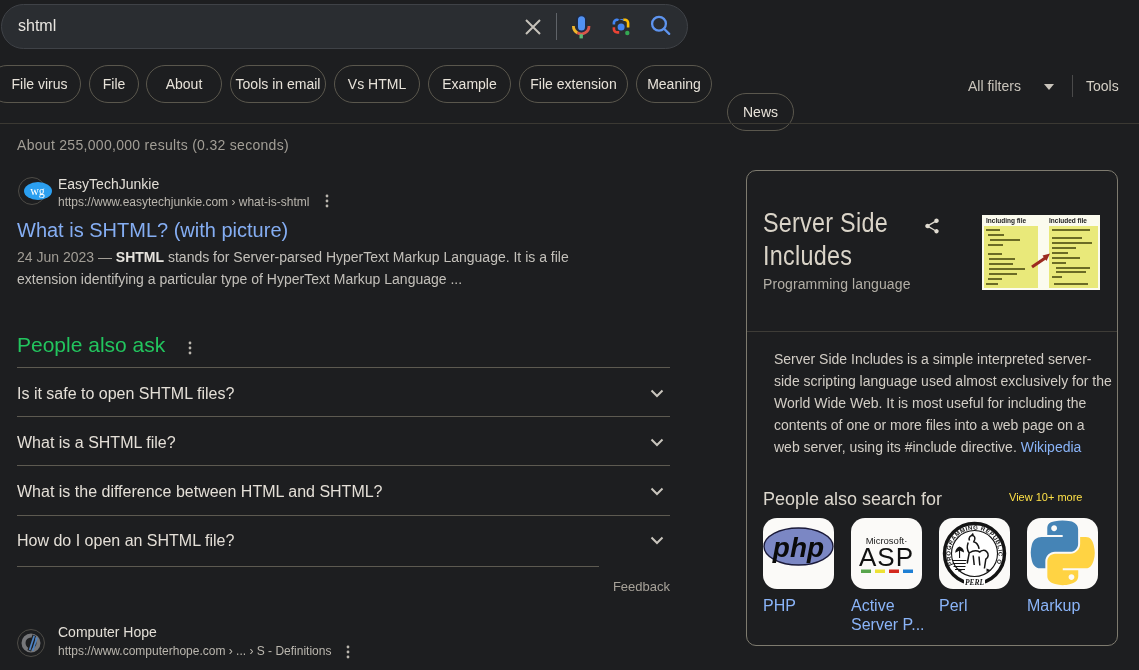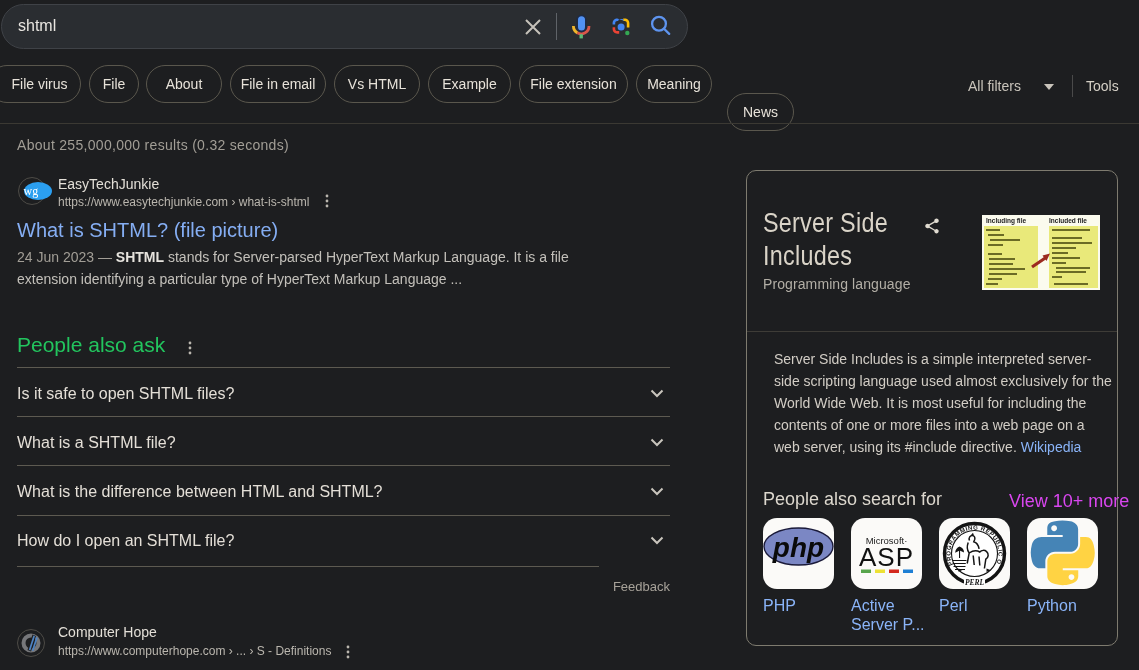--- a/index.html
+++ b/index.html
@@ -64,48 +64,48 @@
 </svg>
 
 <svg class="abs" width="26" height="26" style="left:648px;top:12px" viewBox="0 0 26 26">
   <circle cx="11" cy="11.7" r="6.9" fill="none" stroke="#5e94ef" stroke-width="2.3"></circle>
   <path d="M16 16.7 L21.2 21.9" stroke="#5e94ef" stroke-width="2.3" stroke-linecap="round"></path>
 </svg>
 
 <div class="abs chip" style="left:-12px;width:93px;padding-left:10px;">File virus</div>
 <div class="abs chip" style="left:89px;width:50px;">File</div>
 <div class="abs chip" style="left:146px;width:76px;">About</div>
-<div class="abs chip" style="left:230px;width:96px;">File in email</div>
+<div class="abs chip" style="left:230px;width:96px;">Tools in email</div>
 <div class="abs chip" style="left:334px;width:86px;">Vs HTML</div>
 <div class="abs chip" style="left:428px;width:83px;">Example</div>
 <div class="abs chip" style="left:519px;width:109px;">File extension</div>
 <div class="abs chip" style="left:636px;width:76px;">Meaning</div>
 <div class="abs chip" style="left:727px;width:67px;margin-top:28px;">News</div>
 
 <div class="abs" style="left:968px;top:78px;font-size:14px;color:#c9c4bb">All filters</div>
 <svg class="abs" width="10" height="6" style="left:1044px;top:84px">
     <path d="M0 0 L10 0 L5 6 Z" fill="#c9c4bb"></path>
   </svg>
 <div class="abs" style="left:1072px;top:75px;width:1px;height:22px;background:#4a4a4a"></div>
 <div class="abs" style="left:1086px;top:78px;font-size:14px;color:#d5d0c6">Tools</div>
 
 <div class="abs" style="left:0;top:123px;width:1139px;height:1px;background:#3b3933"></div>
 
 <div class="abs gray" style="left:17px;top:137px;font-size:14px;letter-spacing:.3px">About 255,000,000 results (0.32 seconds)</div>
 
 <div class="abs" style="left:18px;top:177px;width:28px;height:28px;border:1px solid #4d4b46;border-radius:50%;"></div>
-<div class="abs" style="left:23.5px;top:181.5px;width:28px;height:18px;border-radius:50%;background:#2b9ff0;color:#fff;font-family:'Liberation Serif',serif;font-size:12px;line-height:19px;">wg</div>
+<div class="abs" style="left:23.5px;top:181.5px;width:28px;height:18px;border-radius:50%;background:#2b9ff0;color:#fff;font-family:'Liberation Serif',serif;font-size:12px;text-align:center;line-height:19px;">wg</div>
 <div class="abs site" style="left:58px;top:176px">EasyTechJunkie</div>
 <div class="abs url" style="left:58px;top:195px">https://www.easytechjunkie.com › what-is-shtml</div>
 <svg class="abs" width="16" height="16" style="left:319px;top:193px" viewBox="0 0 16 16">
   <circle cx="8" cy="3" r="1.4" fill="#bab6ae"></circle>
     <circle cx="8" cy="8" r="1.4" fill="#bab6ae"></circle>
     <circle cx="8" cy="13" r="1.4" fill="#bab6ae"></circle>
 </svg>
-<div class="abs rtitle" style="left:17px;top:219px">What is SHTML? (file picture)</div>
+<div class="abs rtitle" style="left:17px;top:219px">What is SHTML? (with picture)</div>
 <div class="abs snip" style="left:17px;top:246px;width:575px"><span class="gray">24 Jun 2023 — </span><b style="color:#e6e3dd">SHTML</b> stands for Server-parsed HyperText Markup Language. It is a file extension identifying a particular type of HyperText Markup Language ...</div>
 
 <div class="abs paah" style="left:17px;top:333px">People also ask</div>
 <svg class="abs" width="16" height="16" style="left:182px;top:340px" viewBox="0 0 16 16">
   <circle cx="8" cy="3" r="1.4" fill="#bab6ae"></circle>
     <circle cx="8" cy="8" r="1.4" fill="#bab6ae"></circle>
     <circle cx="8" cy="13" r="1.4" fill="#bab6ae"></circle>
 </svg>
 <div class="abs line" style="left:17px;top:367px;width:653px"></div>
 <div class="abs q" style="left:17px;top:385px">Is it safe to open SHTML files?</div>
@@ -185,21 +185,21 @@
       <rect x="70" y="61" width="10" height="2"></rect>
     <rect x="72" y="68" width="34" height="2"></rect>
   </g>
   <path d="M50 52 L64 42.5" stroke="#9c2b20" stroke-width="3.2"></path>
   <path d="M68 38.5 L60.5 40.5 L64.5 46 Z" fill="#9c2b20"></path>
 </svg>
 <div class="abs kpsub" style="left:763px;top:276px;letter-spacing:.1px">Programming language</div>
 <div class="abs" style="left:747px;top:331px;width:370px;height:1px;background:#3e3c37"></div>
 <div class="abs kpdesc" style="left:774px;top:348px;width:345px">Server Side Includes is a simple interpreted server-<br>side scripting language used almost exclusively for the<br>World Wide Web. It is most useful for including the<br>contents of one or more files into a web page on a<br>web server, using its #include directive. <span class="kplink">Wikipedia</span></div>
 <div class="abs pash" style="left:763px;top:489px">People also search for</div>
-<div class="abs" style="left:1009px;top:491px;font-size:18px;color:#d946ef">View 10+ more</div>
+<div class="abs" style="left:1009px;top:491px;font-size:11px;color:#fde047">View 10+ more</div>
 
 <div class="abs tile" style="left:763px"></div>
 <div class="abs tile" style="left:851px"></div>
 <div class="abs tile" style="left:939px"></div>
 <div class="abs tile" style="left:1027px"></div>
 
 <svg class="abs" width="71" height="71" style="left:763px;top:518px" viewBox="0 0 71 71">
   <ellipse cx="35.5" cy="28.5" rx="34.5" ry="18.5" fill="#7b87c4" stroke="#1a1a3a" stroke-width="1.4"></ellipse>
   <text x="35.5" y="39" font-size="28" font-weight="bold" font-style="italic" fill="#0a0a0a" text-anchor="middle" font-family="Liberation Sans">php</text>
 </svg>
@@ -242,15 +242,15 @@
 <svg class="abs" width="71" height="71" style="left:1027px;top:518px" viewBox="0 0 110 110">
   <g transform="translate(2,2)">
   <path fill="#4584b6" d="M52.9 2c-4.1 0-8 .4-11.5 1-10.1 1.8-12 5.5-12 12.4v9.1h23.9v3H20.4c-7 0-13 4.2-14.9 12.1-2.2 9.1-2.3 14.8 0 24.3 1.7 7.1 5.8 12.1 12.7 12.1h8.2V65.1c0-7.9 6.8-14.8 14.9-14.8h23.9c6.6 0 12-5.5 12-12.1V15.4c0-6.5-5.5-11.3-12-12.4-4.1-.7-8.4-1-12.3-1zM40 9.3c2.5 0 4.5 2 4.5 4.6 0 2.5-2 4.5-4.5 4.5s-4.5-2-4.5-4.5c0-2.5 2-4.6 4.5-4.6z"></path>
   <path fill="#ffd343" d="M80.3 27.5v10.6c0 8.2-7 15.1-14.9 15.1H41.5c-6.5 0-12 5.6-12 12.1v22.8c0 6.5 5.6 10.3 12 12.1 7.6 2.2 14.8 2.6 23.9 0 6-1.7 12-5.2 12-12.1v-9.1H53.4v-3h35.8c7 0 9.5-4.8 12-12.1 2.5-7.5 2.4-14.7 0-24.3-1.7-6.9-5-12.1-12-12.1h-8.9zM66.9 85.1c2.5 0 4.5 2 4.5 4.5 0 2.5-2 4.6-4.5 4.6s-4.5-2-4.5-4.6c0-2.5 2-4.5 4.5-4.5z"></path>
   </g>
 </svg>
 
 <div class="abs tlabel" style="left:763px;top:596px">PHP</div>
 <div class="abs tlabel" style="left:851px;top:596px">Active<br>Server P...</div>
 <div class="abs tlabel" style="left:939px;top:596px">Perl</div>
-<div class="abs tlabel" style="left:1027px;top:596px">Python</div>
+<div class="abs tlabel" style="left:1027px;top:596px">Markup</div>
 
 <div class="abs fb" style="right:37px;top:651px">Feedback</div>
 
 </body></html>

